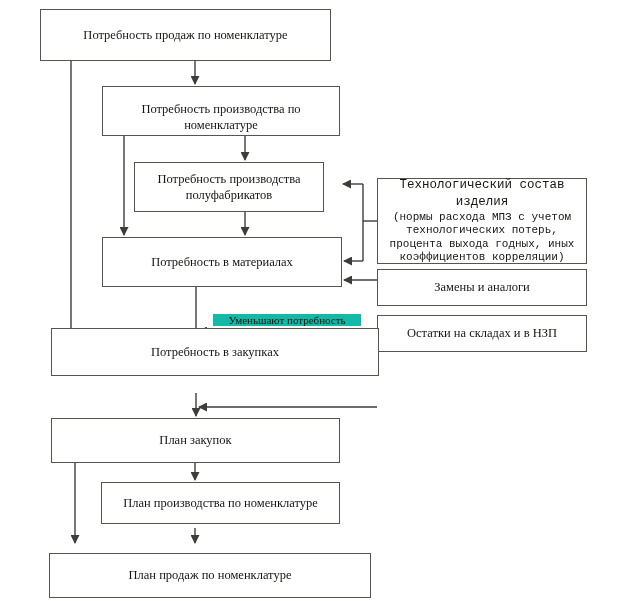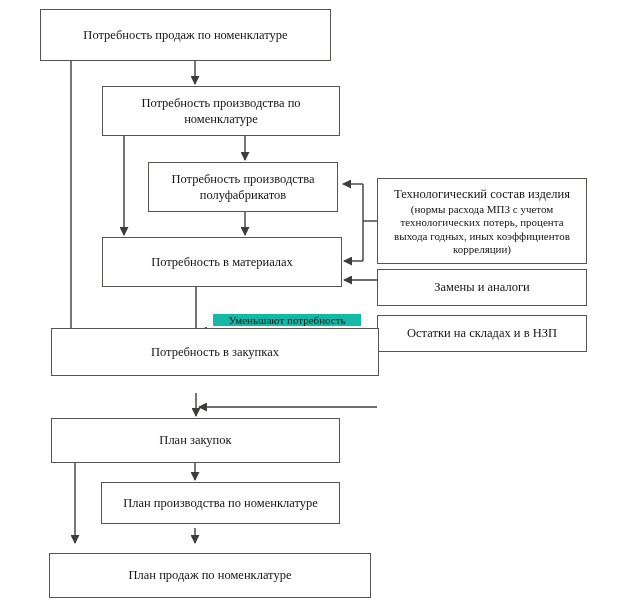--- a/index.html
+++ b/index.html
@@ -35,28 +35,28 @@
   .edge-label{
     position:absolute;
     z-index:3;
     font-size:11px;
     text-align:center;
     white-space:nowrap;
     background:#14b8a6;
   }
   
   .n-sales-demand        {left:40px;  top:9px;   width:291px; height:52px;}
-  .n-production-demand   {left:102px; top:86px;  width:238px; height:50px;}
-  .n-semifinished-demand {left:148px; top:162px; width:190px; height:50px;}
+  .n-production-demand   {left:102px; top:86px;  width:238px; height:50px;justify-content:flex-end;}
+  .n-semifinished-demand {left:134px; top:162px; width:190px; height:50px;}
   .n-materials-demand    {left:102px; top:237px; width:240px; height:50px;}
   .n-purchase-demand     {left:51px;  top:328px; width:328px; height:48px;text-align:right;}
   .n-purchase-plan       {left:51px;  top:418px; width:289px; height:45px;}
   .n-production-plan     {left:101px; top:482px; width:239px; height:42px;}
   .n-sales-plan          {left:49px;  top:545px; width:322px; height:45px;margin-top:8px;}
-  .n-tech-structure      {left:377px; top:178px; width:210px; height:86px; padding:2px 6px;}
+  .n-tech-structure      {left:377px; top:178px; width:210px; height:86px; padding:2px 6px;font-family:Liberation Mono, monospace;}
   .n-substitutes         {left:377px; top:269px; width:210px; height:37px;}
   .n-stock-balances      {left:377px; top:315px; width:210px; height:37px;}
   .n-supplier-confirm    {left:377px; top:378px; width:210px; height:57px;}
   .l-reduce-demand       {left:213px; top:314px; width:148px;}
 </style>
 </head>
 <body>
 
 <div class="stage">
 

